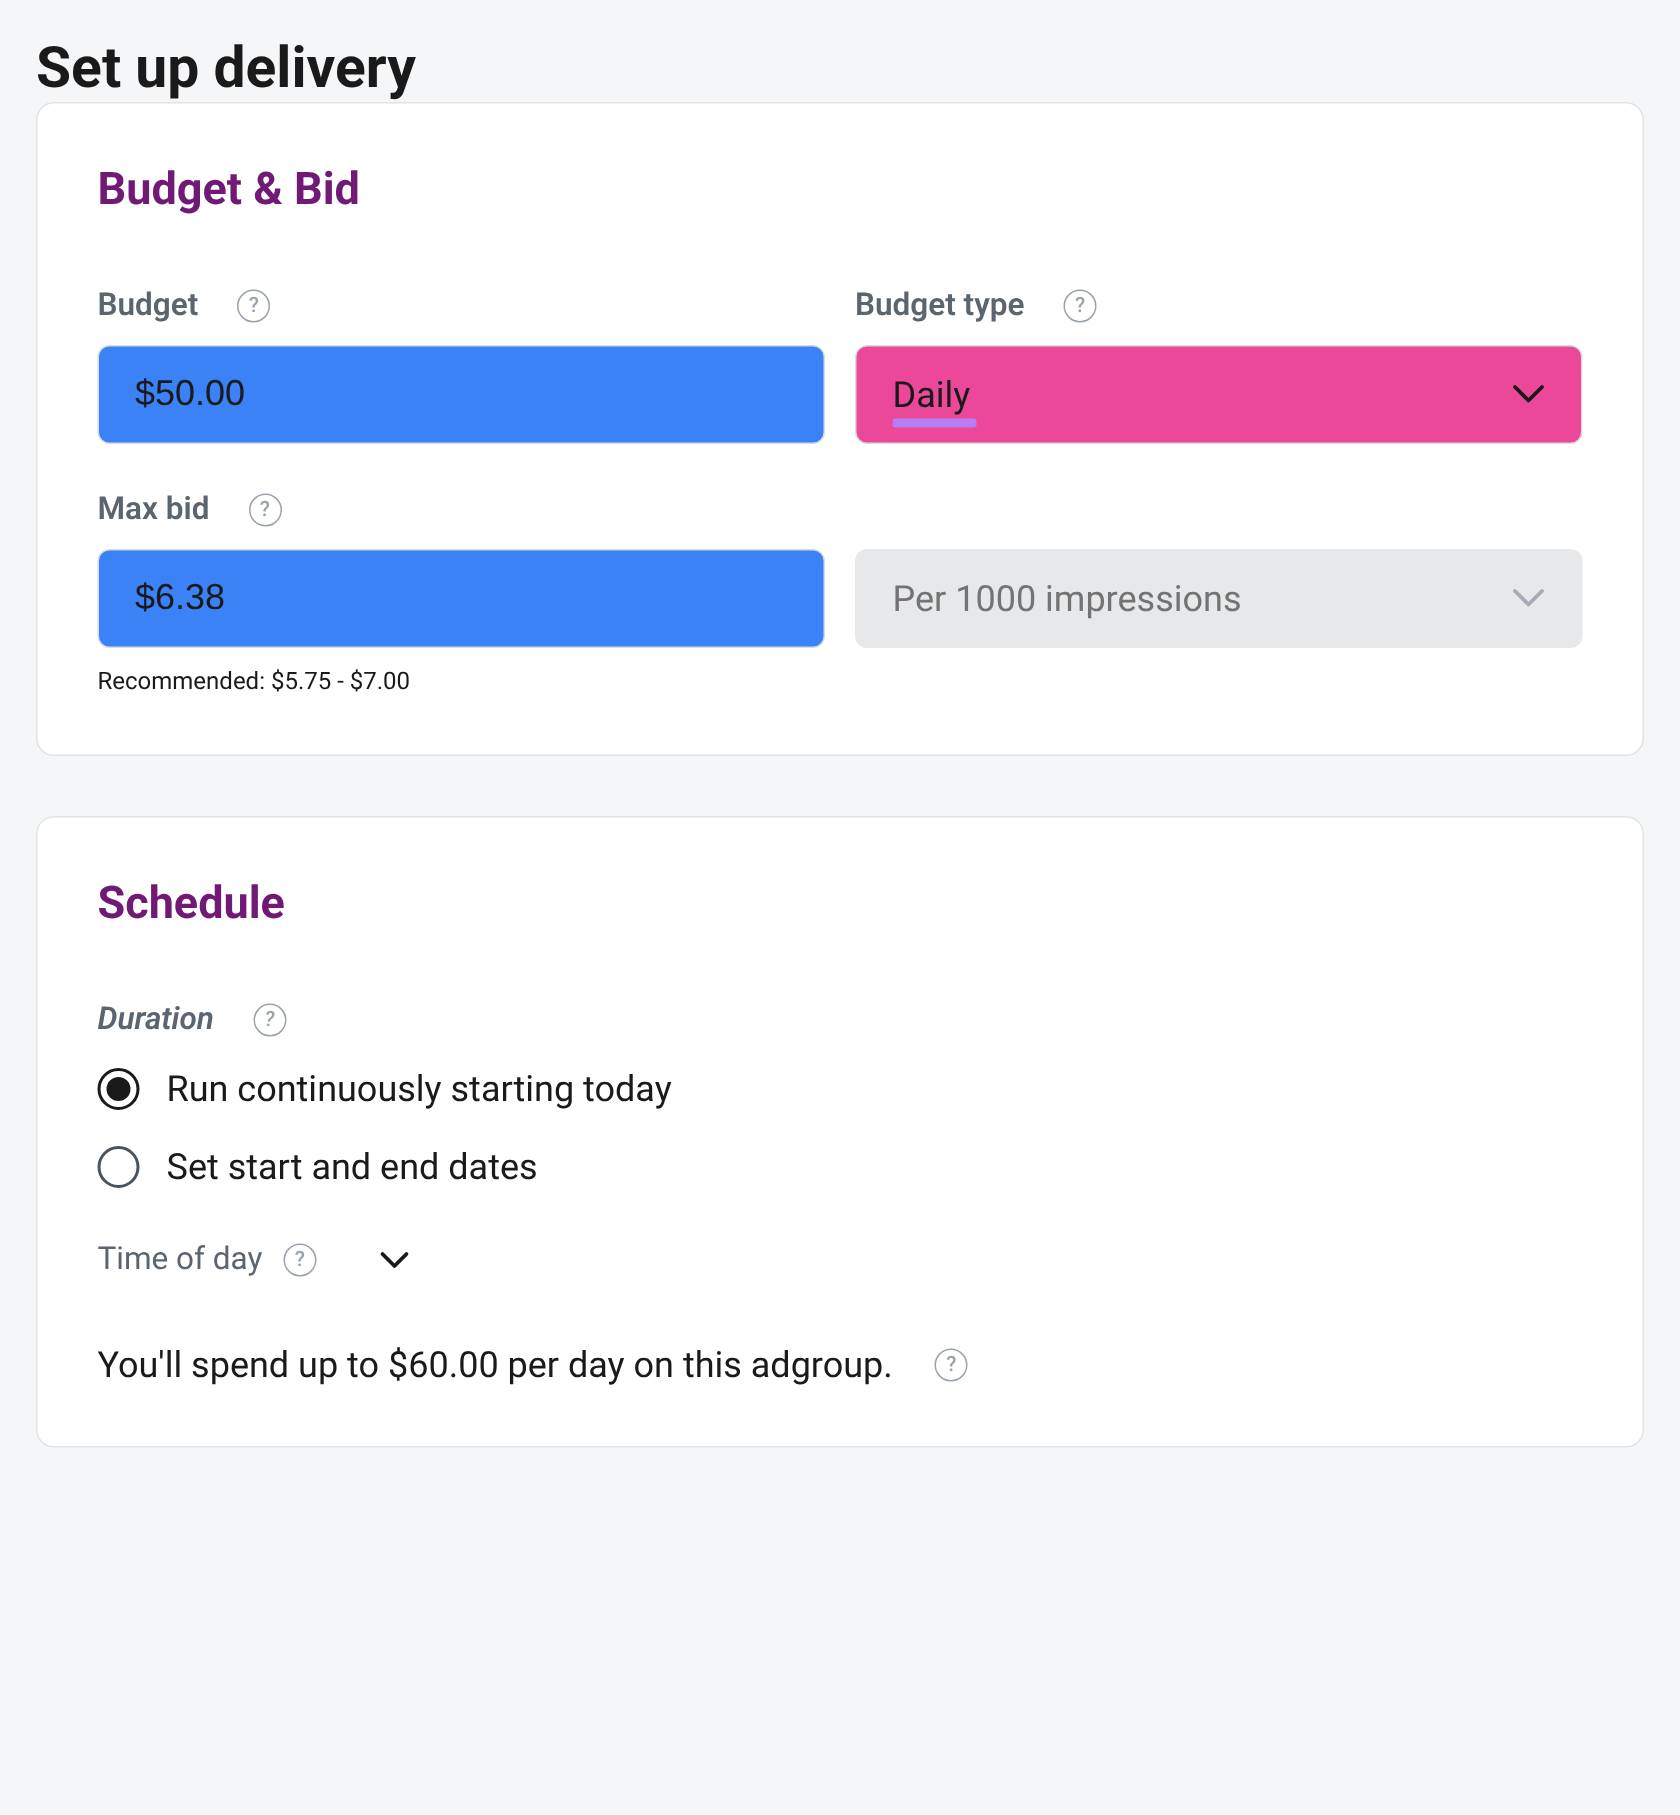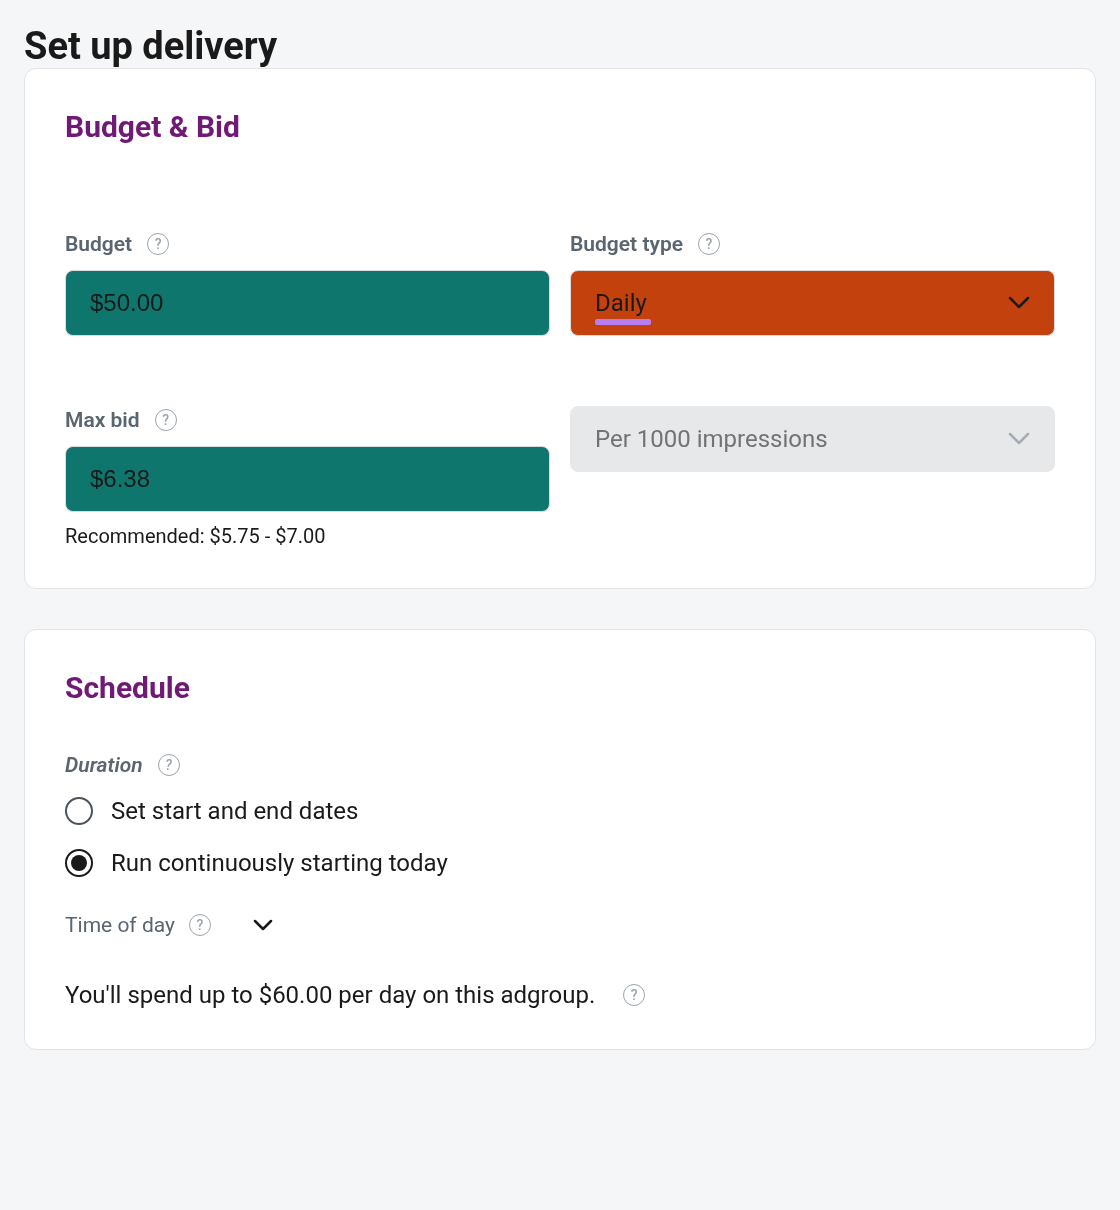--- a/index.html
+++ b/index.html
@@ -38,57 +38,56 @@
       margin-bottom: 32px;
     }
     .field {
       flex: 1;
       display: flex;
       flex-direction: column;
     }
     .field-label {
       display: flex;
       align-items: center;
-      gap: 15px;
+      gap: 26px;
       font-size: 21px;
       font-weight: 600;
       color: #5a6570;
       margin-bottom: 14px;
-      margin-top: 40px;
     }
     .help-icon {
       display: inline-flex;
       align-items: center;
       justify-content: center;
       width: 22px;
       height: 22px;
       border: 1.5px solid #9aa3ad;
       border-radius: 50%;
       color: #9aa3ad;
       font-size: 14px;
       font-weight: 500;
       cursor: pointer;
     }
     .input-box {
       border: 1px solid #d8dbdf;
       border-radius: 8px;
       padding: 18px 24px;
       font-size: 24px;
       color: #1a1a1a;
-      background: #0f766e;
+      background: #3b82f6;
       width: 100%;
       outline: none;
     }
     .select-box {
       border: 1px solid #d8dbdf;
       border-radius: 8px;
       padding: 18px 24px;
       font-size: 24px;
       color: #1a1a1a;
-      background: #c2410c;
+      background: #ec4899;
       width: 100%;
       display: flex;
       align-items: center;
       justify-content: space-between;
       cursor: pointer;
     }
     .select-box.disabled {
       background: #e6e8ea;
       border-color: #e6e8ea;
       color: #737373;
@@ -108,21 +107,21 @@
       content: "";
       position: absolute;
       left: 0;
       right: -4px;
       bottom: -8px;
       height: 6px;
       background: #b77ef2;
       border-radius: 2px;
     }
     .hint-text {
-      font-size: 20px;
+      font-size: 16px;
       color: #1a1a1a;
       margin-top: 12px;
     }
     .radio-group {
       display: flex;
       flex-direction: column;
       gap: 24px;
       margin-bottom: 36px;
     }
     .radio-option {
@@ -236,28 +235,28 @@
 <section class="card">
   <h2 class="card-title">Schedule</h2>
 
   <div class="field-label" style="margin-bottom:20px;font-style:italic;">
     <span>Duration</span>
     <span class="help-icon">?</span>
   </div>
 
   <div class="radio-group">
     <div class="radio-option">
-      <span class="radio-circle unselected"></span>
-      <span class="radio-label">Set start and end dates</span>
-    </div>
-    <div class="radio-option">
       <span class="radio-circle">
         <span class="radio-inner"></span>
       </span>
       <span class="radio-label">Run continuously starting today</span>
+    </div>
+    <div class="radio-option">
+      <span class="radio-circle unselected"></span>
+      <span class="radio-label">Set start and end dates</span>
     </div>
   </div>
 
   <div class="collapsible-row">
     <span class="collapsible-label">Time of day</span>
     <span class="help-icon">?</span>
     <span class="chevron-icon collapsible-chevron">
       <svg width="20" height="12" viewBox="0 0 20 12" fill="none">
         <path d="M2 2 L10 10 L18 2" stroke="#1a1a1a" stroke-width="2.5" stroke-linecap="round" stroke-linejoin="round"></path>
       </svg>

